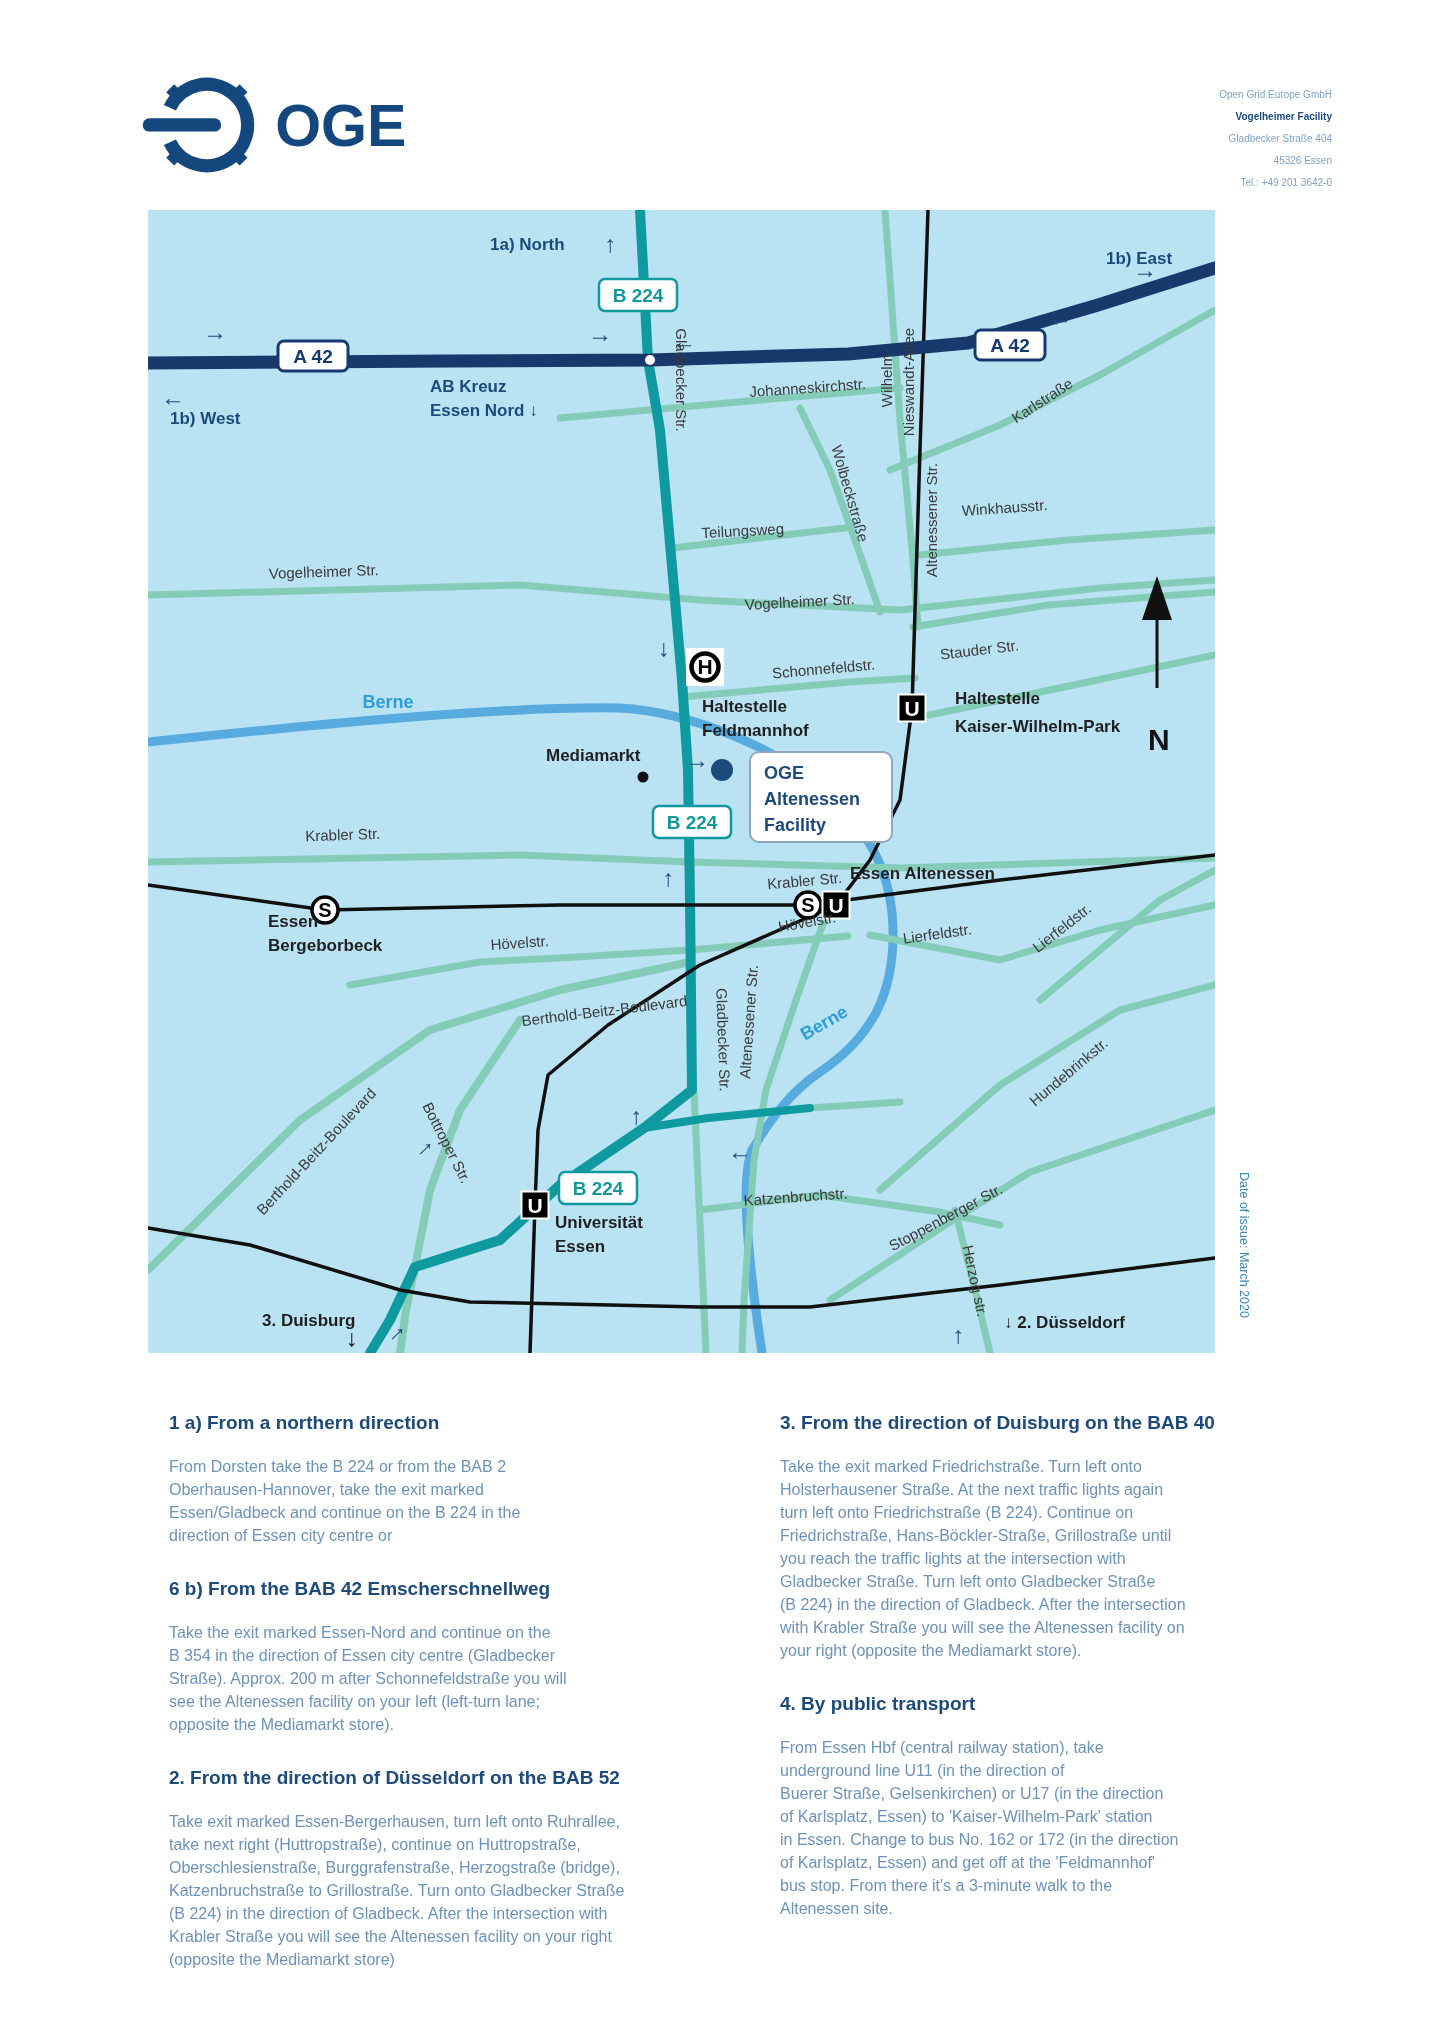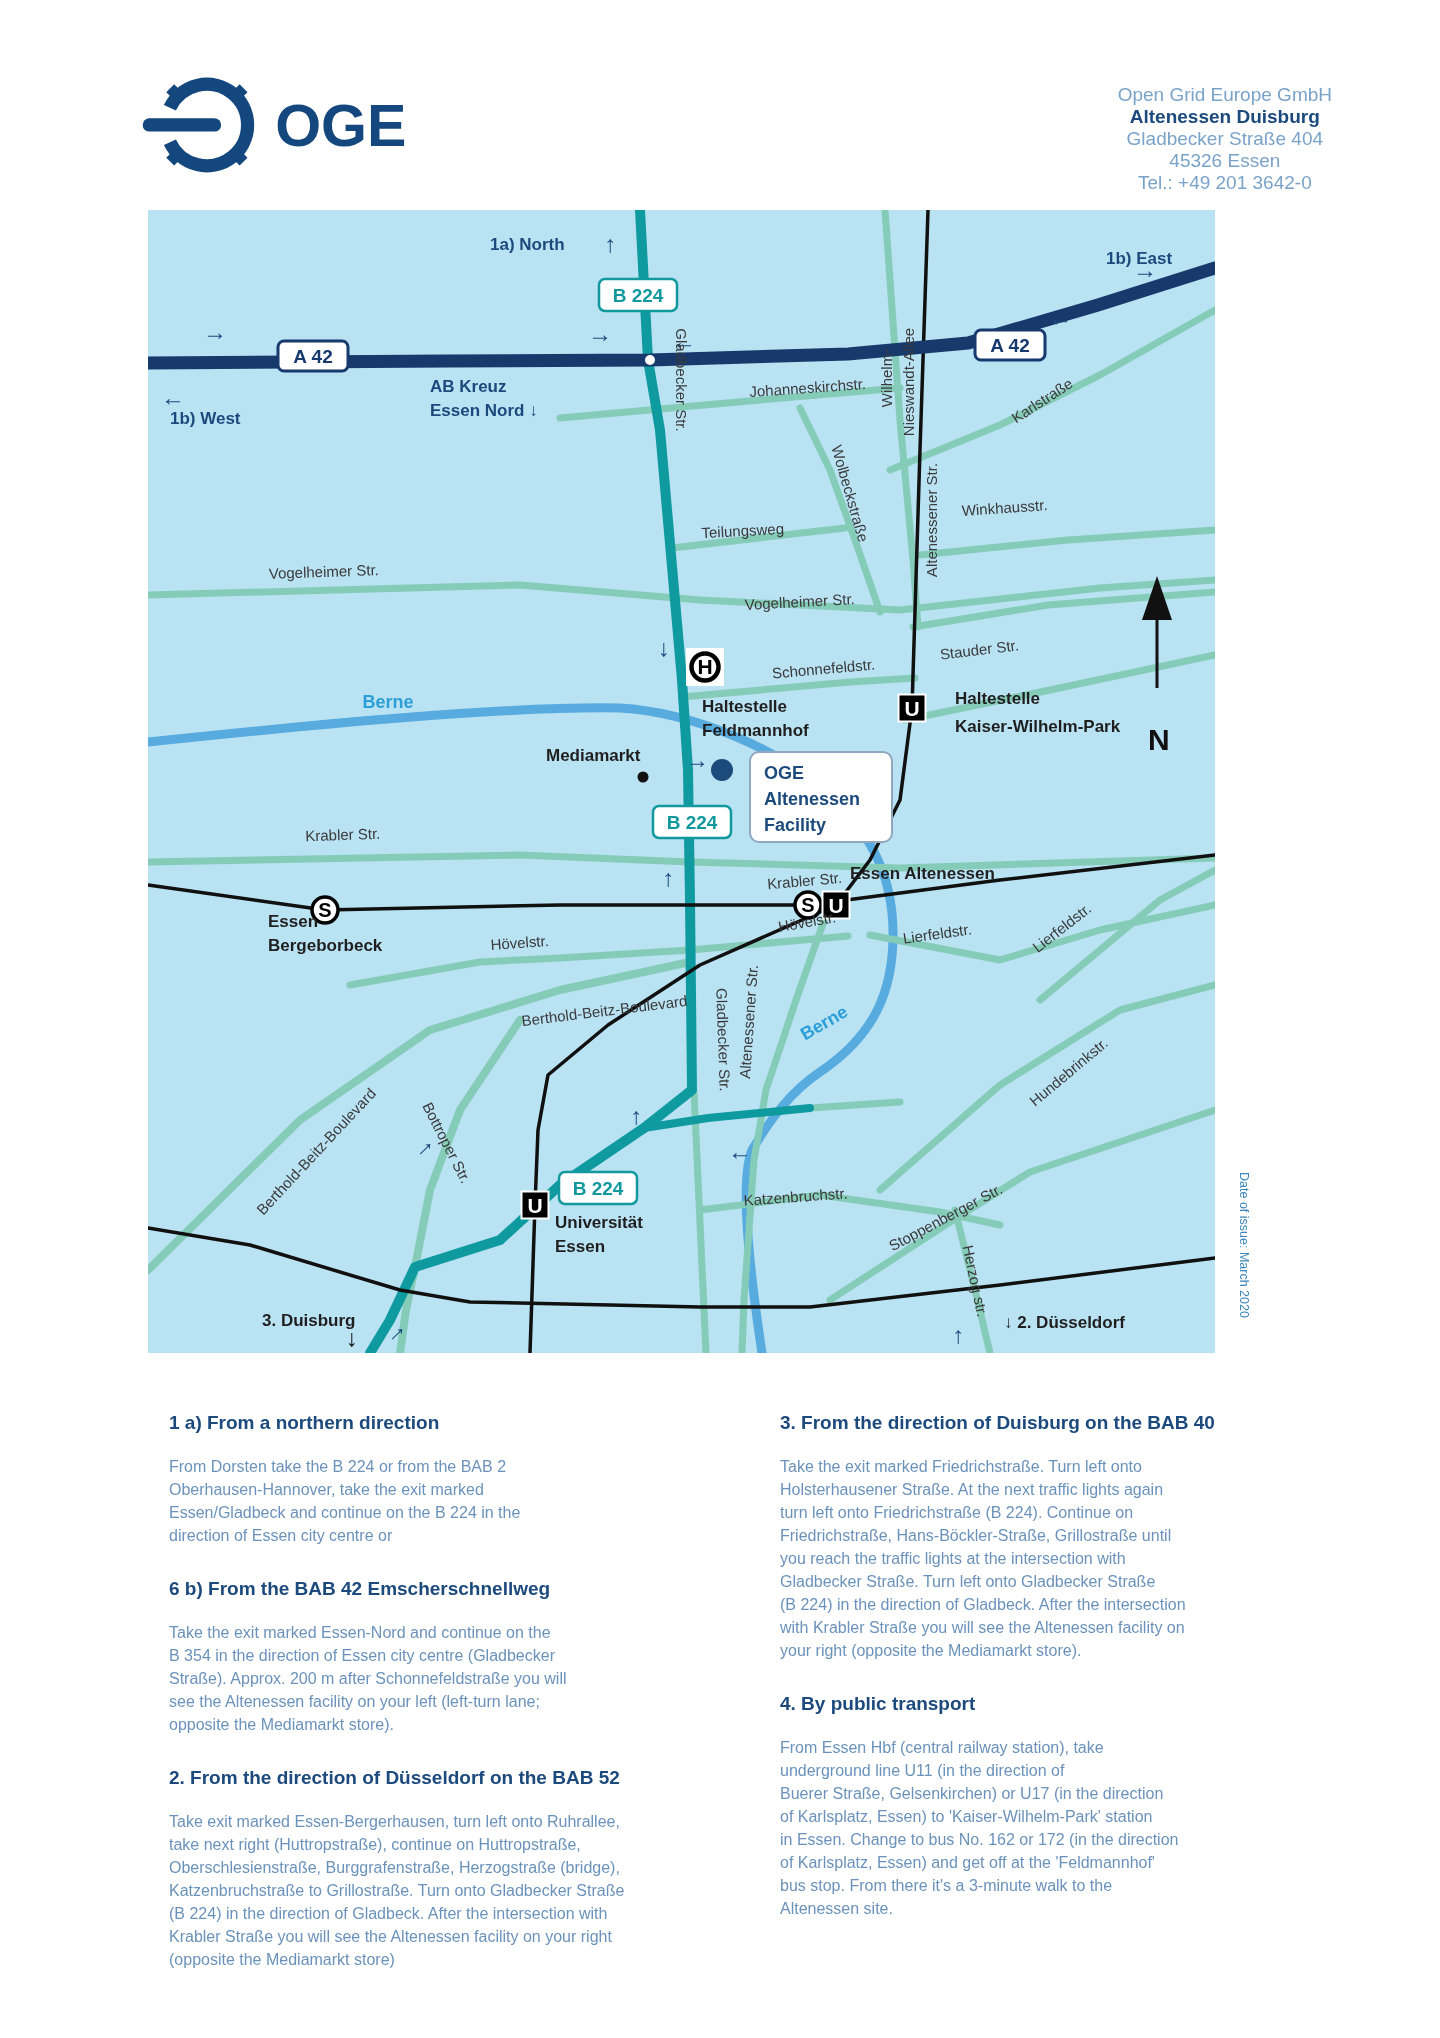--- a/index.html
+++ b/index.html
@@ -1,21 +1,21 @@
 <!DOCTYPE html>
 <html><head>
 <meta charset="utf-8">
 <style>
   html,body{margin:0;padding:0;background:#e8e8e8;}
   #page{position:relative;width:1440px;height:2038px;background:#fff;margin:0 auto;
         font-family:"Liberation Sans",sans-serif;overflow:hidden;padding-left:32px;}
   
   #logo{position:absolute;left:140px;top:72px;}
-  #addr{position:absolute;right:140px;top:84px;text-align:center;line-height:22px;
-        font-size:19px;color:#7aa3c9;margin-left:30px;}
+  #addr{position:absolute;right:140px;top:84px;text-align:right;line-height:22px;
+        font-size:10px;color:#7aa3c9;margin-left:30px;}
   #addr .bold{color:#1c4a7d;font-weight:bold;}
   
   #map{position:absolute;left:148px;top:210px;width:1067px;height:1143px;background:#b9e2f3;}
   #map svg{display:block;}
   
   #datenote{position:absolute;left:1251px;top:1172px;width:190px;font-size:12.5px;
             color:#3a86ba;transform:rotate(90deg);transform-origin:0 0;white-space:nowrap;}
   
   .col{position:absolute;top:1412px;}
   #col1{left:169px;width:585px;}
@@ -42,21 +42,21 @@
         <line x1="83.3" y1="80.3" x2="91" y2="88" stroke-width="11"></line>
         <line x1="26.7" y1="80.3" x2="19" y2="88" stroke-width="11"></line>
         <rect x="-8" y="45.5" width="77" height="13" rx="6.5" fill="#14477e" stroke="none"></rect>
       </g>
       <text x="122" y="73" font-size="58" font-weight="bold" fill="#14477e">OGE</text>
     </svg>
   </div>
 
   <div id="addr">
     <div>Open Grid Europe GmbH</div>
-    <div class="bold">Altenessen Duisburg</div>
+    <div class="bold">Vogelheimer Facility</div>
     <div>Gladbecker Straße 404</div>
     <div>45326 Essen</div>
     <div>Tel.: +49 201 3642-0</div>
   </div>
 
   <div id="map">
     <svg id="mapsvg" width="1067" height="1143" viewBox="0 0 1067 1143">
         <path d="M0,532 C152,516 352,496 472,498 C542,502 632,538 682,585 C727,628 744,670 745,720 C746,780 727,825 672,862 C642,882 622,910 604,940 C592,970 600,1050 614,1143" fill="none" stroke="#58abdf" stroke-width="9" stroke-linecap="round" stroke-linejoin="round"></path>
         <path d="M0,385 L372,375 L552,390 L752,400 L952,378 L1067,370" fill="none" stroke="#85ccb8" stroke-width="7" stroke-linecap="round" stroke-linejoin="round"></path>
         <path d="M0,652 L372,645 L542,652 L752,658 L1067,648" fill="none" stroke="#85ccb8" stroke-width="7" stroke-linecap="round" stroke-linejoin="round"></path>

